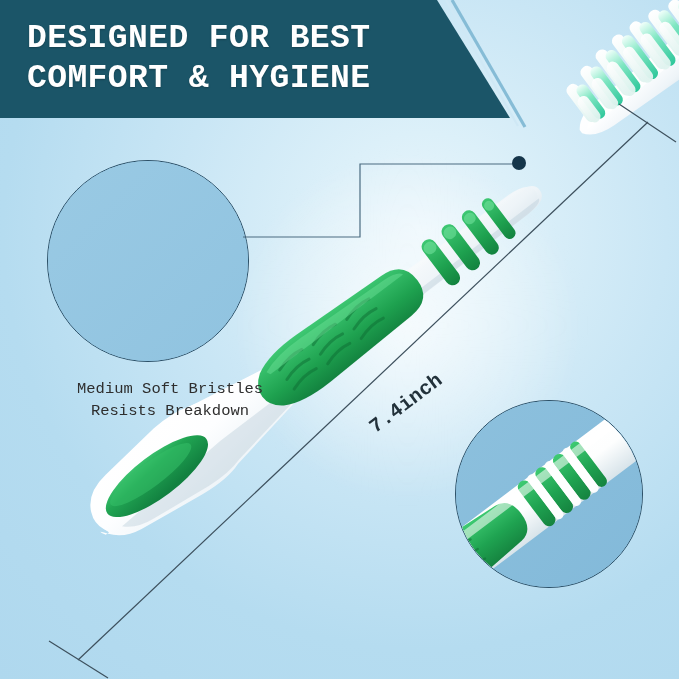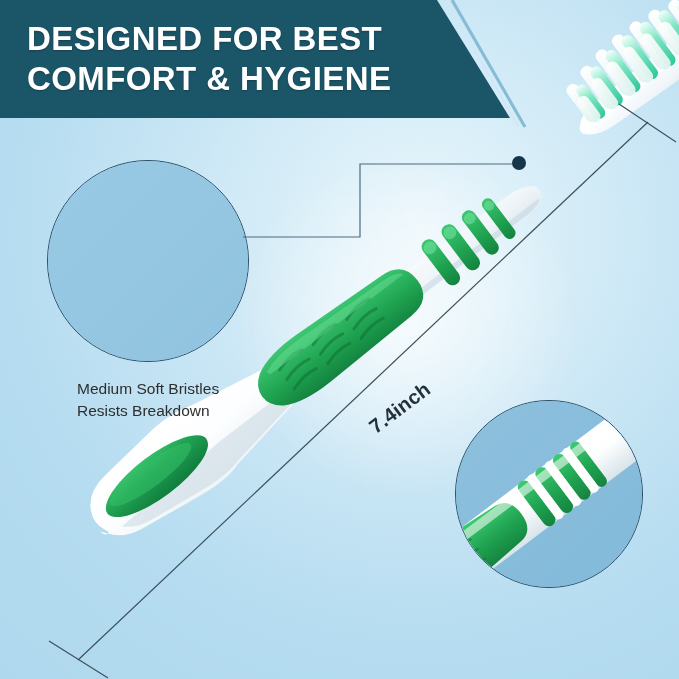--- a/index.html
+++ b/index.html
@@ -1,21 +1,21 @@
 <!DOCTYPE html>
 <html><head>
 <meta charset="utf-8">
 <style>
   html,body{margin:0;padding:0;}
   body{
     width:679px;height:679px;overflow:hidden;
     font-family:"Liberation Sans", sans-serif;
     background:#bfe0f2;
   }
-  #stage{position:relative;width:679px;height:679px;overflow:hidden;}
+  #stage{position:relative;width:679px;height:679px;overflow:hidden;font-family:Liberation Mono, monospace;}
 
   
   .bg{
     position:absolute;inset:0;
     background:
       radial-gradient(circle at 62% 34%, #eaf6fc 0%, #dcf0f9 16%, #c9e6f5 40%, #b5dcf0 68%, #afd8ee 100%);
   }
   .bg-glow{
     position:absolute;left:34%;top:22%;width:52%;height:52%;
     background:radial-gradient(ellipse at center, rgba(255,255,255,.72) 0%, rgba(255,255,255,0) 70%);
@@ -64,21 +64,21 @@
   .lines{position:absolute;left:0;top:0;width:679px;height:679px;z-index:5;pointer-events:none;}
   .lines svg{display:block;}
 
   
   .label{
     position:absolute;z-index:7;
     color:#2e2e2e;
     font-size:15.5px;line-height:1.42;
     white-space:pre;
   }
-  #label-bristles{left:77px;top:378px;}
+  #label-bristles{left:77px;top:378px;text-align:center;}
   #label-handle{left:447px;top:568px;}
 
   .dim-label{
     position:absolute;z-index:7;
     color:#22313a;
     font-size:20px;font-weight:bold;
     letter-spacing:.2px;
     transform:rotate(-37deg);
     transform-origin:left top;
   }

